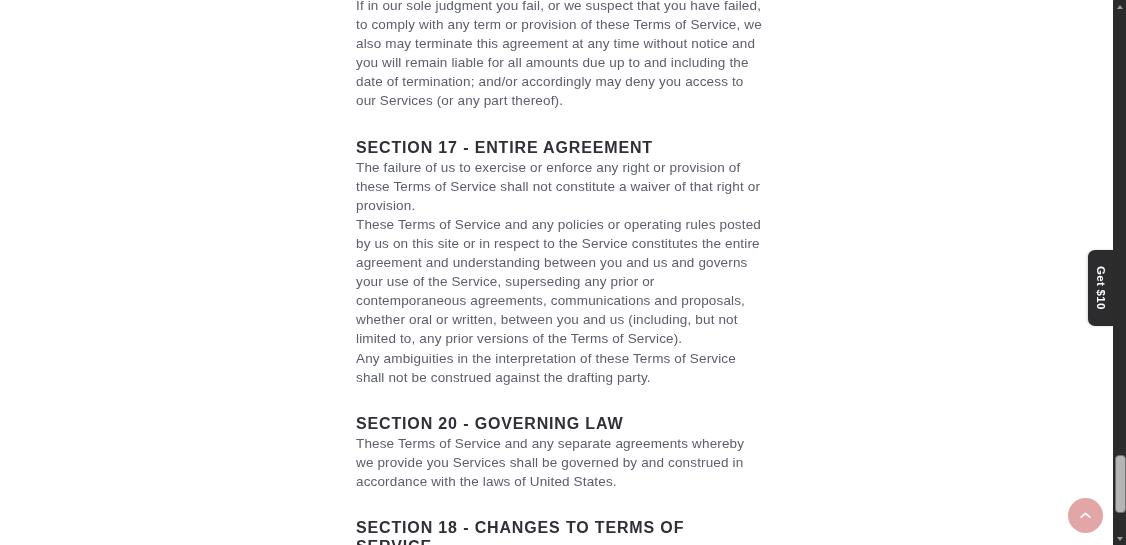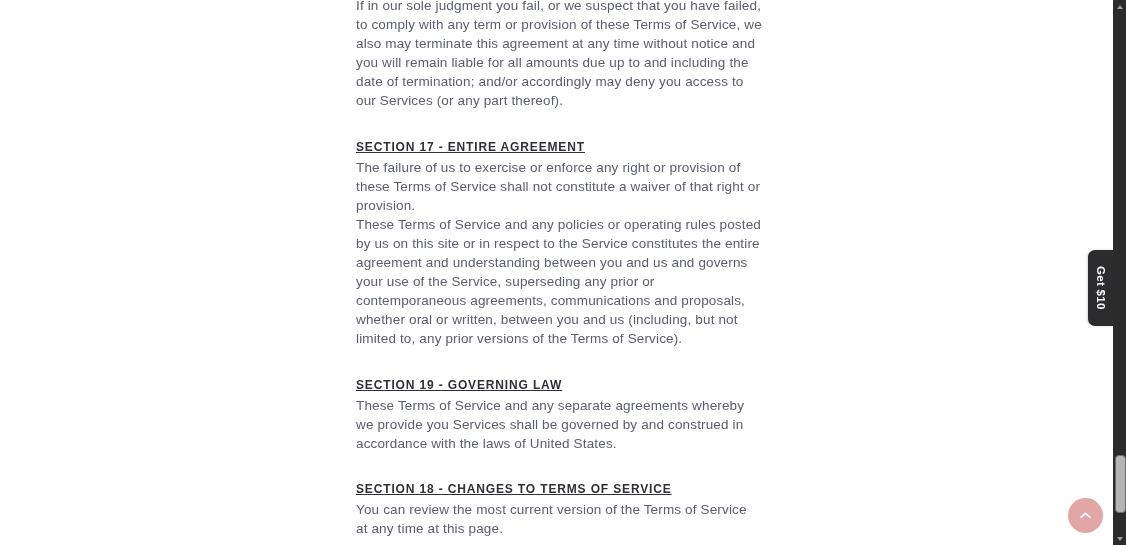--- a/index.html
+++ b/index.html
@@ -54,25 +54,24 @@
     text-align: left;
   }
 
   .section-block {
     margin-top: 27px;
   }
 
   .section-heading {
     margin: 0 0 1px 0;
     color: #2f3037;
-    font-size: 12px;
+    font-size: 16px;
     font-weight: bold;
     letter-spacing: 0.85px;
     line-height: 19px;
-    text-decoration: underline;
   }
 
   
   .promo-tab {
     position: absolute;
     left: 1088px;
     top: 250px;
     width: 26px;
     height: 76px;
     background: #2c2c2e;
@@ -164,24 +163,25 @@
 
 <div class="doc-viewport">
   <div class="doc-column">
 
     <p class="tos-paragraph">If in our sole judgment you fail, or we suspect that you have failed, to comply with any term or provision of these Terms of Service, we also may terminate this agreement at any time without notice and you will remain liable for all amounts due up to and including the date of termination; and/or accordingly may deny you access to our Services (or any part thereof).</p>
 
     <div class="section-block">
       <h2 class="section-heading">SECTION 17 - ENTIRE AGREEMENT</h2>
       <p class="tos-paragraph">The failure of us to exercise or enforce any right or provision of these Terms of Service shall not constitute a waiver of that right or provision.</p>
       <p class="tos-paragraph">These Terms of Service and any policies or operating rules posted by us on this site or in respect to the Service constitutes the entire agreement and understanding between you and us and governs your use of the Service, superseding any prior or contemporaneous agreements, communications and proposals, whether oral or written, between you and us (including, but not limited to, any prior versions of the Terms of Service).</p>
+      <p class="tos-paragraph">Any ambiguities in the interpretation of these Terms of Service shall not be construed against the drafting party.</p>
     </div>
 
     <div class="section-block">
-      <h2 class="section-heading">SECTION 19 - GOVERNING LAW</h2>
+      <h2 class="section-heading">SECTION 20 - GOVERNING LAW</h2>
       <p class="tos-paragraph">These Terms of Service and any separate agreements whereby we provide you Services shall be governed by and construed in accordance with the laws of United States.</p>
     </div>
 
     <div class="section-block">
       <h2 class="section-heading">SECTION 18 - CHANGES TO TERMS OF SERVICE</h2>
       <p class="tos-paragraph">You can review the most current version of the Terms of Service at any time at this page.</p>
     </div>
 
   </div>
 </div>

